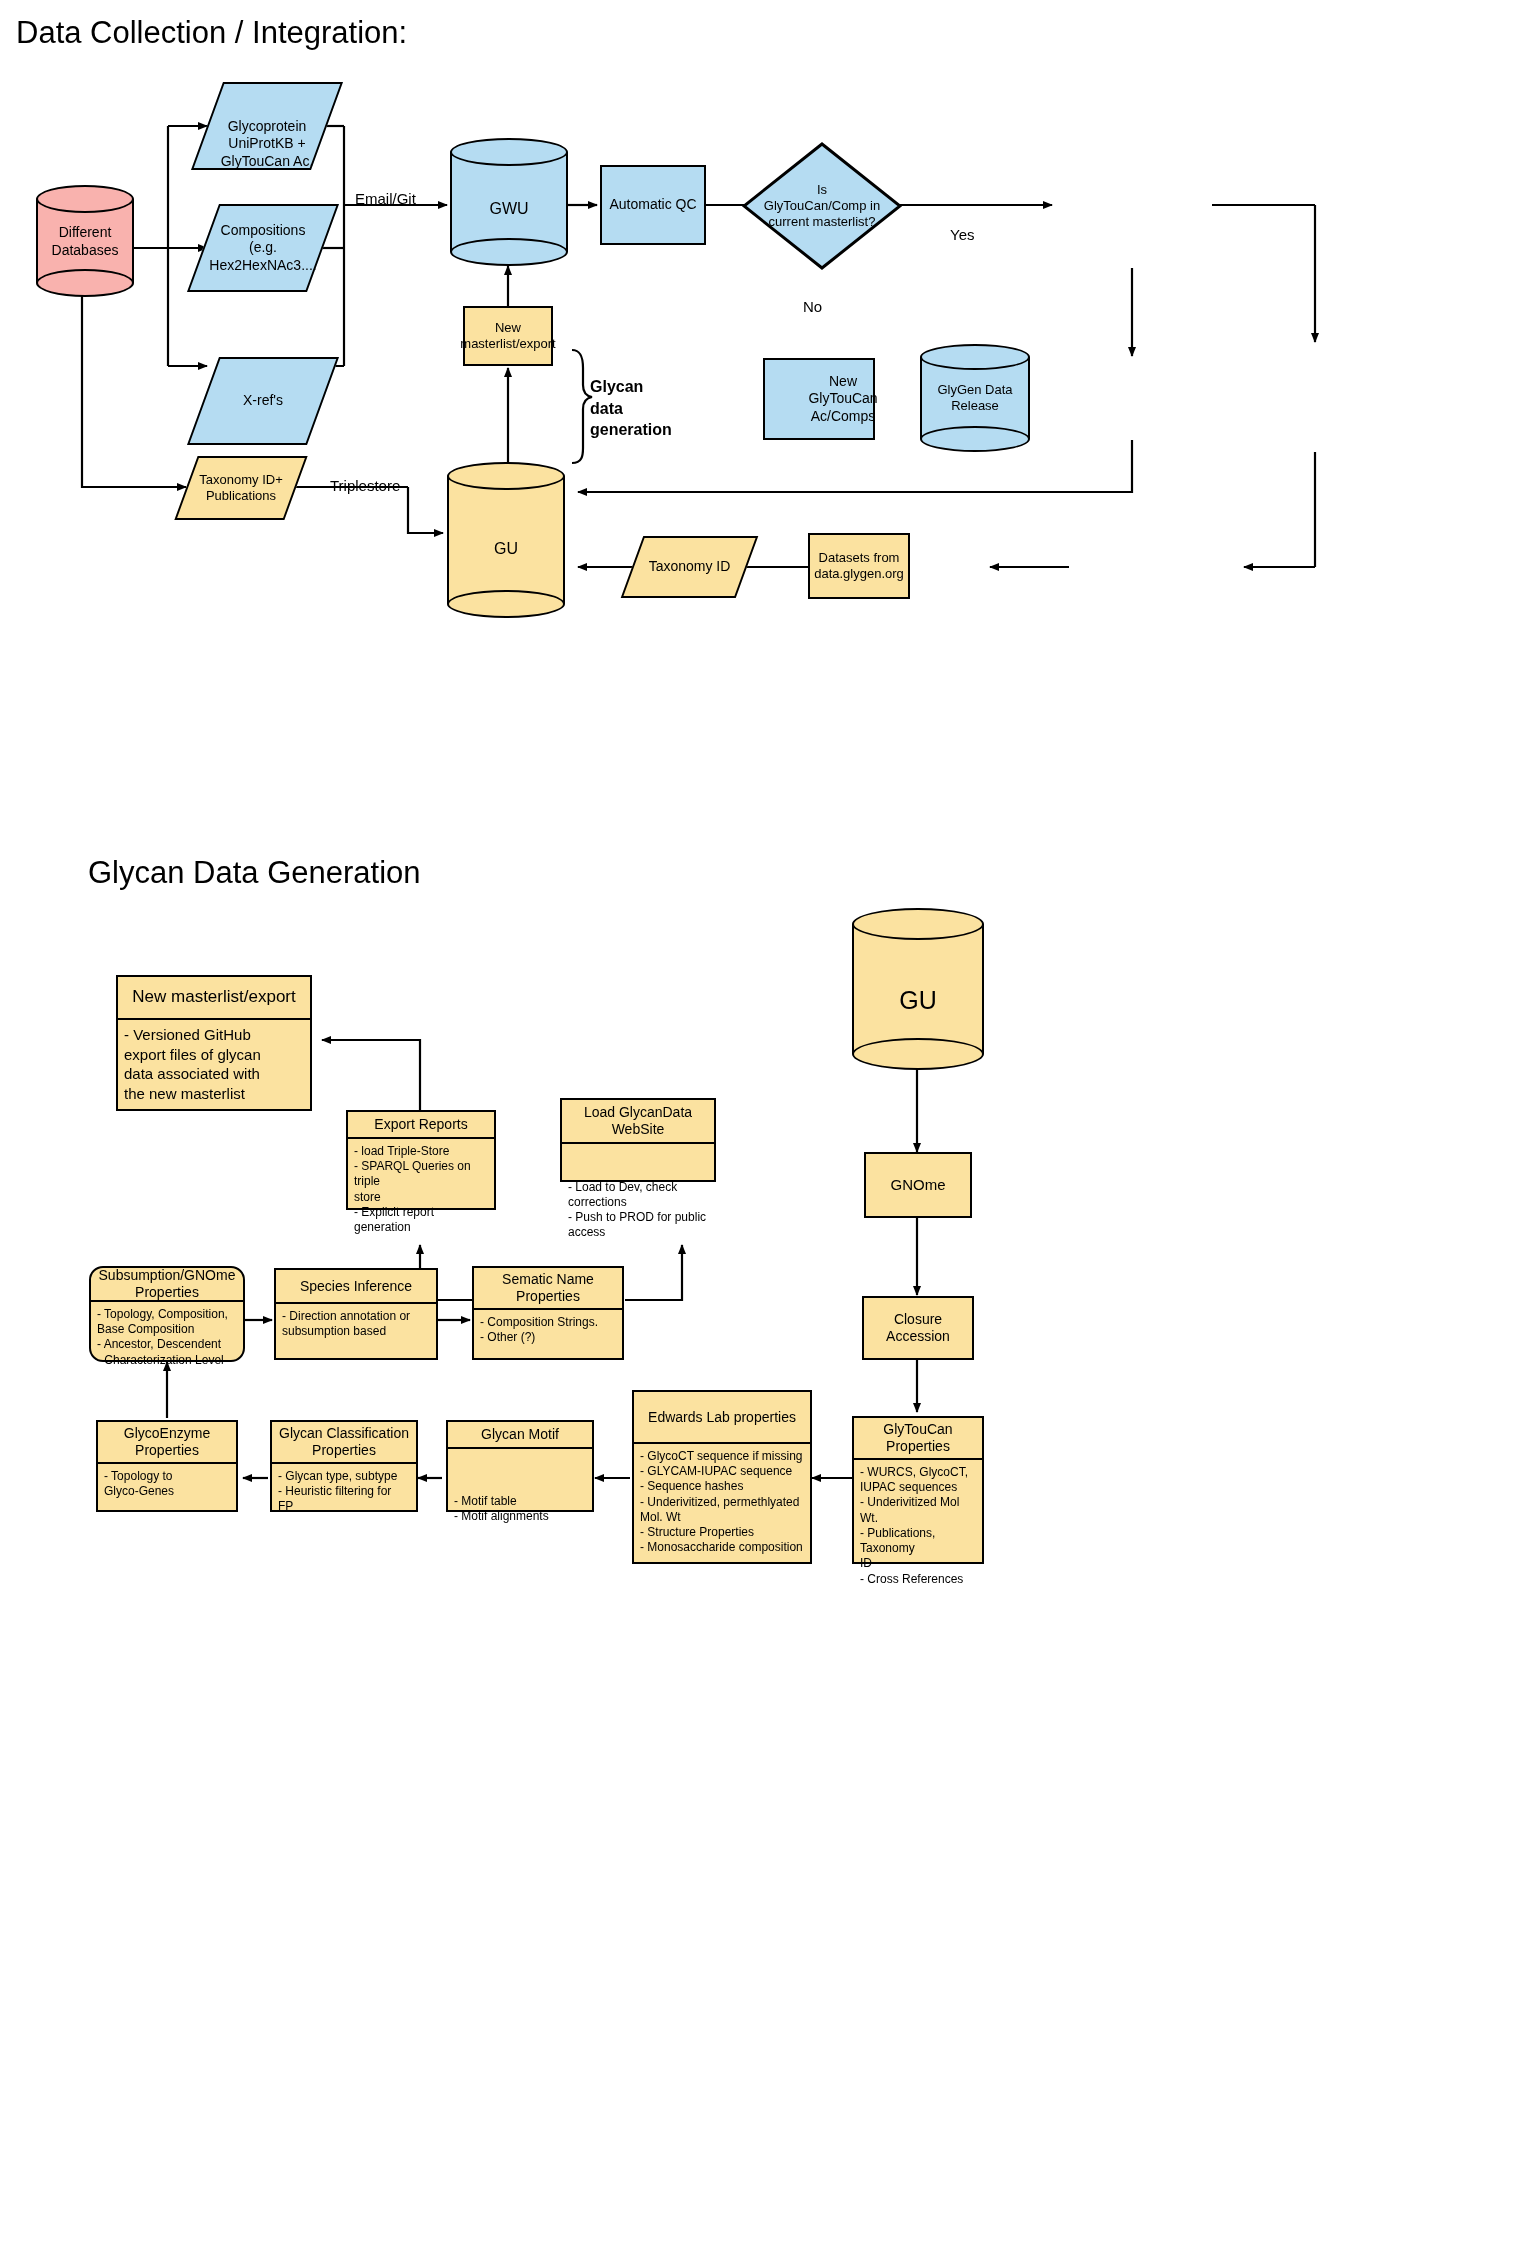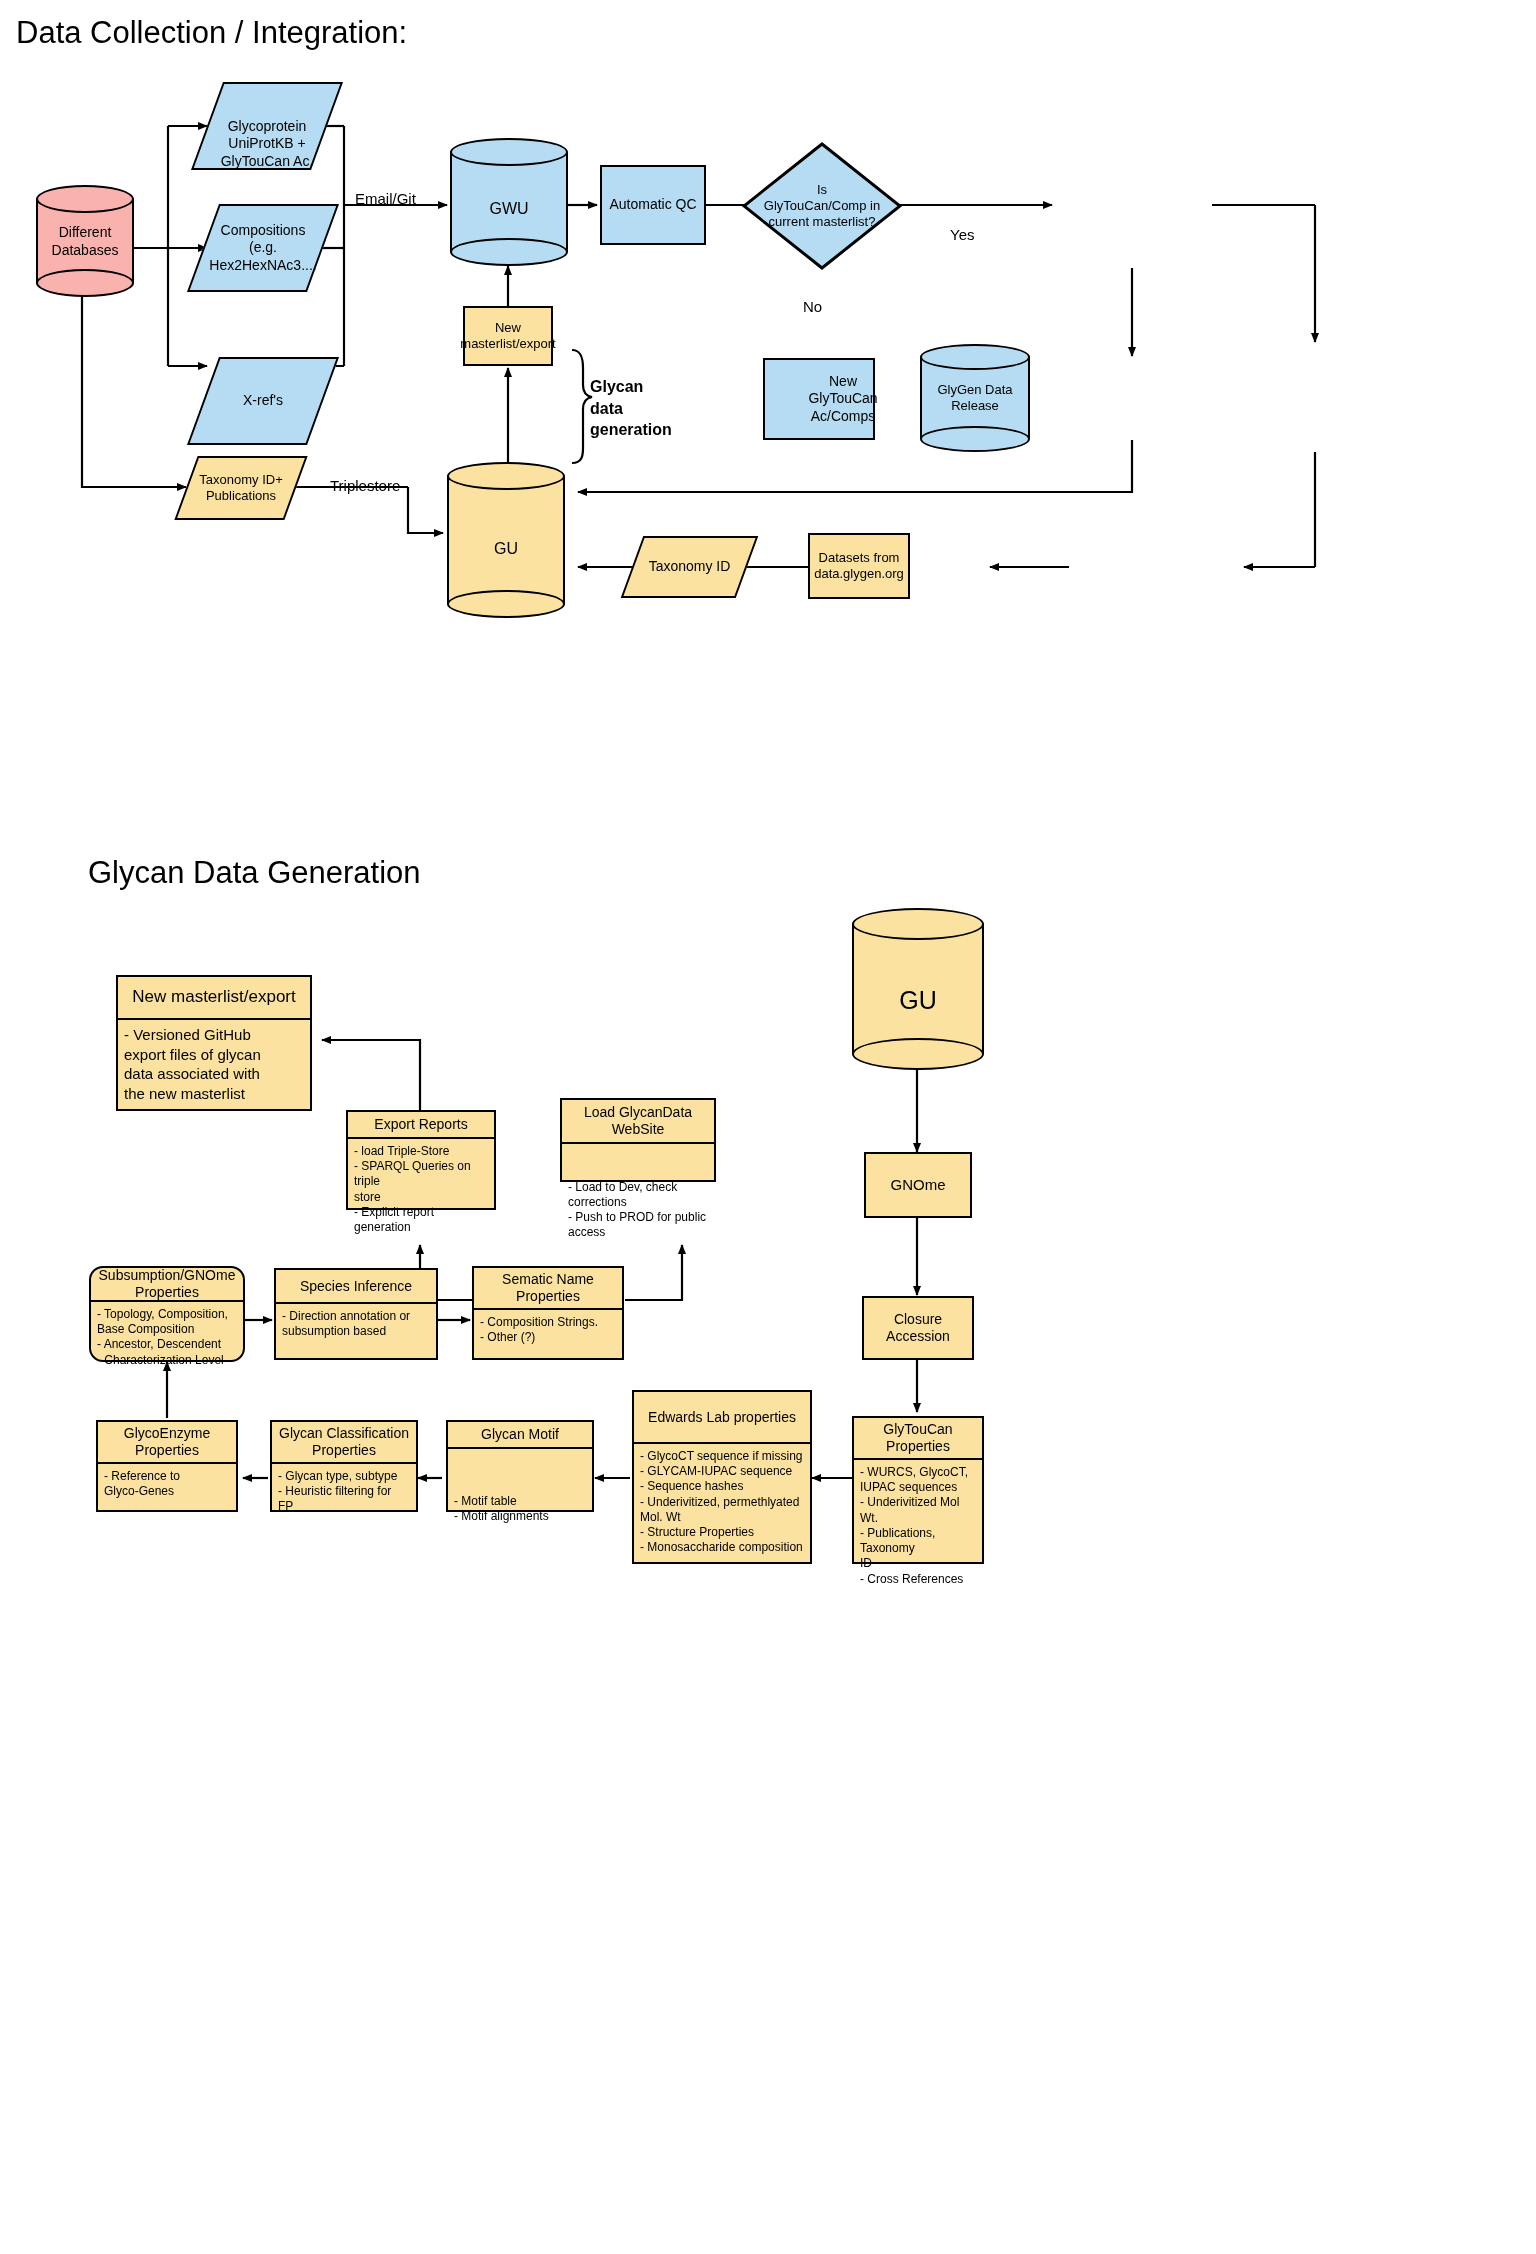--- a/index.html
+++ b/index.html
@@ -285,21 +285,21 @@
   <div class="card" style="left:472px;top:1266px;width:152px;height:94px;justify-content:center;">
     <div class="hd" style="height:42px;white-space:pre-line;">Sematic Name
 Properties</div>
     <div class="bd">- Composition Strings.
 - Other (?)</div>
   </div>
 
   <div class="card" style="left:96px;top:1420px;width:142px;height:92px;">
     <div class="hd" style="height:42px;white-space:pre-line;">GlycoEnzyme
 Properties</div>
-    <div class="bd">- Reference to
+    <div class="bd">- Topology to
   Glyco-Genes</div>
   </div>
 
   <div class="card" style="left:270px;top:1420px;width:148px;height:92px;">
     <div class="hd" style="height:42px;white-space:pre-line;">Glycan Classification
 Properties</div>
     <div class="bd">- Glycan type, subtype
 - Heuristic filtering for FP</div>
   </div>
 

